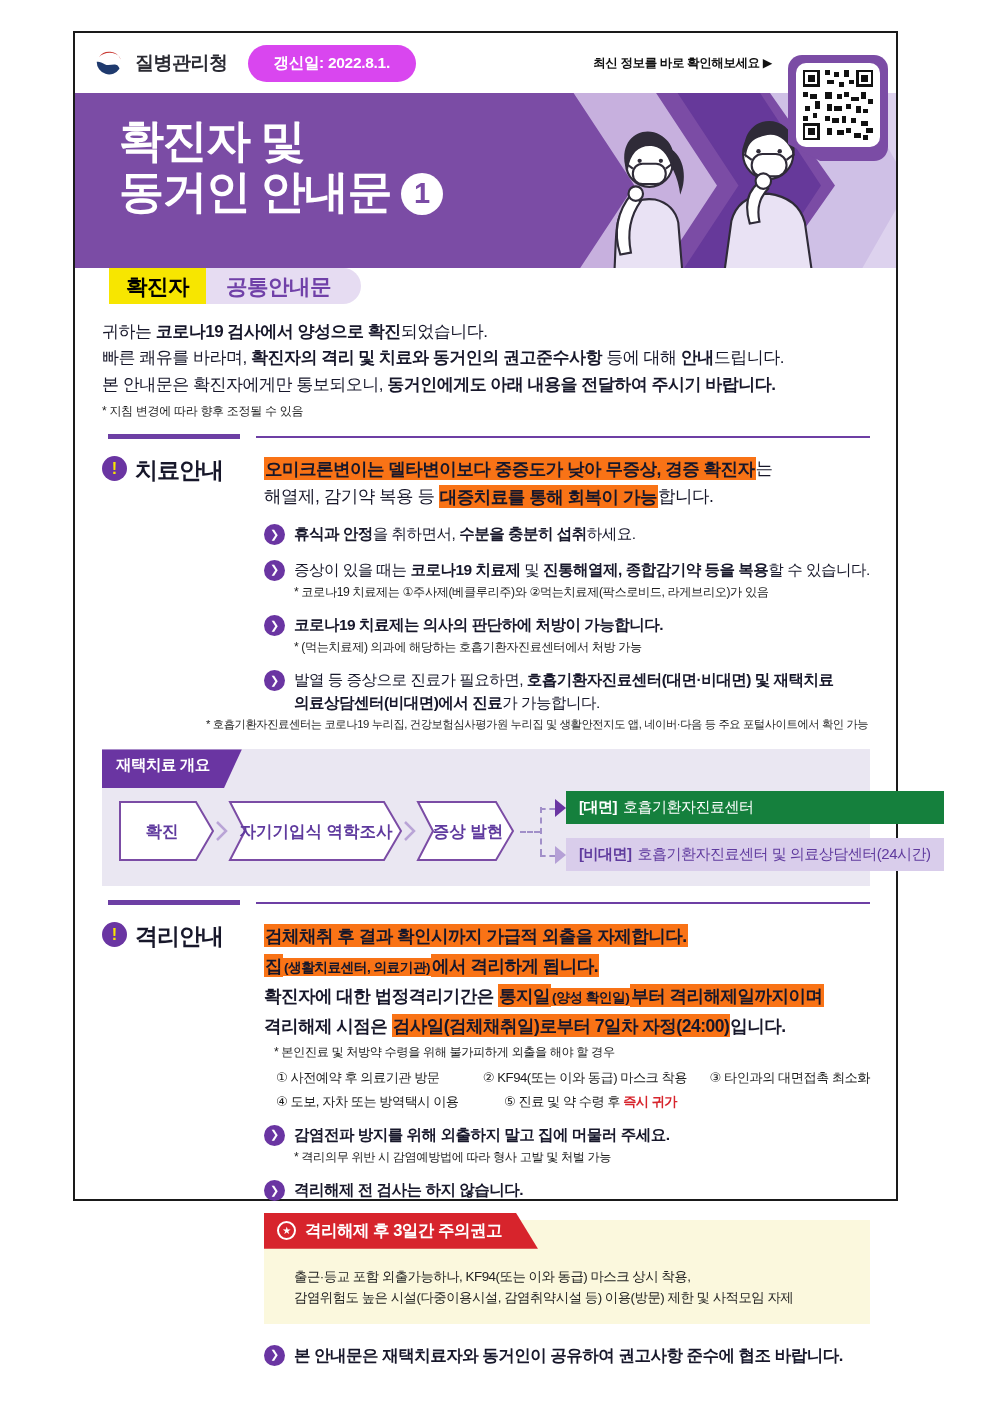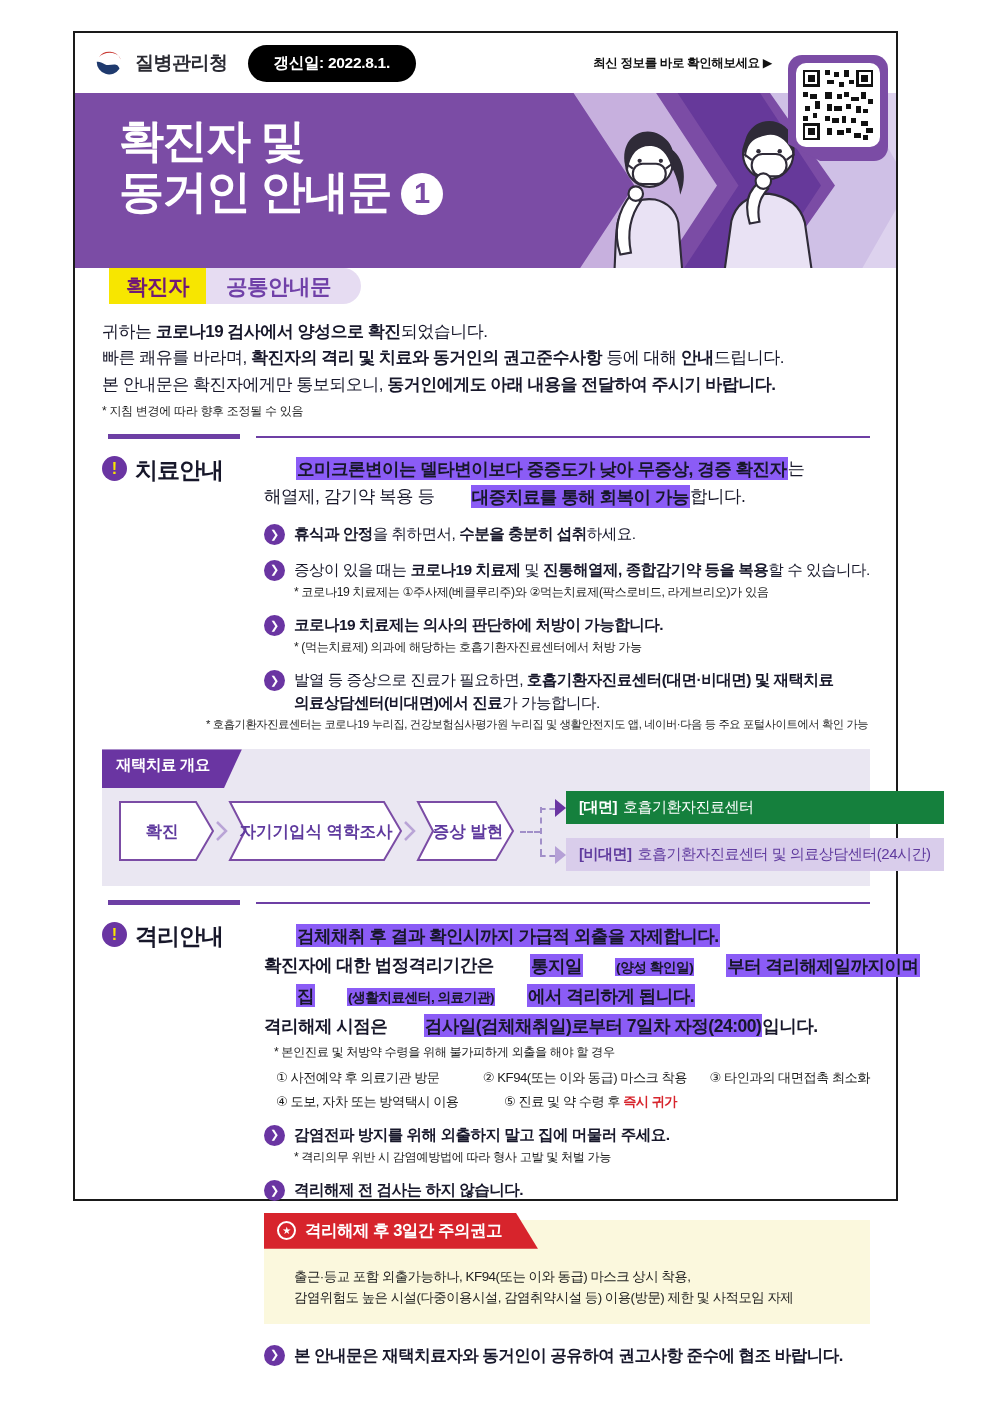--- a/index.html
+++ b/index.html
@@ -4,21 +4,21 @@
 <style>
   * { margin:0; padding:0; box-sizing:border-box; }
   body { background:#fff; font-family:"Liberation Sans","DejaVu Sans",sans-serif; }
   .page { position:relative; width:992px; height:1403px; background:#fff; overflow:hidden; }
   .frame { position:absolute; left:73px; top:31px; width:825px; height:1170px; border:2.5px solid #1a1a1a; background:#fff; }
 
   
   .top { height:60px; display:flex; align-items:center; padding:0 20px; gap:12px; }
   .logo { width:28px; height:28px; flex:none; }
   .agency { font-size:19px; font-weight:700; color:#2b2b33; letter-spacing:-0.5px; }
-  .updated-pill { margin-left:8px; background:#000000; color:#fff; font-weight:800; font-size:15.5px;
+  .updated-pill { margin-left:8px; background:#d946ef; color:#fff; font-weight:800; font-size:15.5px;
                   padding:8px 26px; border-radius:22px; letter-spacing:-0.3px; }
   .qr-hint { margin-left:auto; margin-right:104px; font-size:12.5px; font-weight:700; color:#111; letter-spacing:-0.4px; }
 
   
   .qr-back { position:absolute; top:22px; right:8px; width:100px; height:106px; background:#7b4ca5;
              border-radius:14px; z-index:5; clip-path:polygon(0 0,100% 0,100% 100%,32% 100%,0 84%); }
   .qr-box { position:absolute; top:30px; right:16px; width:84px; height:84px; background:#fff; border-radius:10px;
             padding:7px; z-index:6; }
   .qr-box svg { width:100%; height:100%; }
 
@@ -32,30 +32,30 @@
   .chv4 { left:776px; width:130px; background:#ddd2ee; }
   .people { position:absolute; right:34px; bottom:-2px; height:172px; z-index:2; }
   .banner-title { position:absolute; left:44px; top:22px; z-index:3; color:#fff; font-size:45px; font-weight:800;
                   line-height:1.14; letter-spacing:-1.5px; }
   .num-circle { display:inline-flex; width:42px; height:42px; border-radius:50%; background:#fff; color:#7b4ca5;
                 font-size:29px; font-weight:800; align-items:center; justify-content:center; vertical-align:4px;
                 margin-left:10px; letter-spacing:0; }
 
   
   .badges { display:flex; height:36px; margin-left:34px; }
-  .badge-case { background:#f7e600; color:#701a75; font-size:21.5px; font-weight:800; display:flex;
+  .badge-case { background:#f7e600; color:#000000; font-size:21.5px; font-weight:800; display:flex;
                 align-items:center; padding:0 17px; letter-spacing:-0.5px;font-family:Liberation Mono, monospace; }
   .badge-common { background:#e6dcf2; color:#7040a8; font-size:21.5px; font-weight:800; display:flex;
                   align-items:center; padding:0 30px 0 20px; border-radius:0 20px 20px 0; letter-spacing:-0.5px; }
 
   
   .content { padding:0 26px 0 27px; color:#17172a; }
   .line { white-space:nowrap; letter-spacing:-0.5px; }
   .b { font-weight:800; }
-  .hl { background:#8b5cf6; padding:1.5px 1px;margin-left:32px; }
+  .hl { background:#f97316; padding:1.5px 1px; }
   .red { color:#d7242c; font-weight:800; }
   .sm { font-size:0.78em; }
 
   .intro { margin-top:15px; font-size:17px; line-height:1.55; }
   .intro-note { font-size:12px; margin-top:5px; color:#222; letter-spacing:-0.3px; }
 
   .divider { display:flex; align-items:center; gap:16px; margin:14px 0 0 6px; }
   .divider .thick { width:132px; height:5px; background:#6d3fa4; }
   .divider .thin { flex:1; height:2px; background:#6d3fa4; }
 
@@ -286,22 +286,22 @@
         </div>
 
       <div class="section">
         <div class="sec-head">
           <span class="bang">!</span>
           <span class="sec-title">격리안내</span>
         </div>
         <div class="sec-body">
           <div class="lead iso-lead">
             <div class="line"><span class="b hl">검체채취 후 결과 확인시까지 가급적 외출을 자제합니다.</span></div>
+            <div class="line"><span class="b hl">집</span><span class="b hl sm">(생활치료센터, 의료기관)</span><span class="b hl">에서 격리하게 됩니다.</span></div>
             <div class="line"><span class="b">확진자에 대한 법정격리기간은 </span><span class="b hl">통지일</span><span class="b hl sm">(양성 확인일)</span><span class="b hl">부터 격리해제일까지이며</span></div>
-            <div class="line"><span class="b hl">집</span><span class="b hl sm">(생활치료센터, 의료기관)</span><span class="b hl">에서 격리하게 됩니다.</span></div>
             <div class="line"><span class="b">격리해제 시점은 </span><span class="b hl">검사일(검체채취일)로부터 7일차 자정(24:00)</span><span class="b">입니다.</span></div>
           </div>
           <div class="note note-plain">* 본인진료 및 처방약 수령을 위해 불가피하게 외출을 해야 할 경우</div>
           <div class="rules">
             <div class="rules-row line">
               <span class="c1">① 사전예약 후 의료기관 방문</span>
               <span class="c2">② KF94(또는 이와 동급) 마스크 착용</span>
               <span>③ 타인과의 대면접촉 최소화</span>
             </div>
             <div class="rules-row line">

